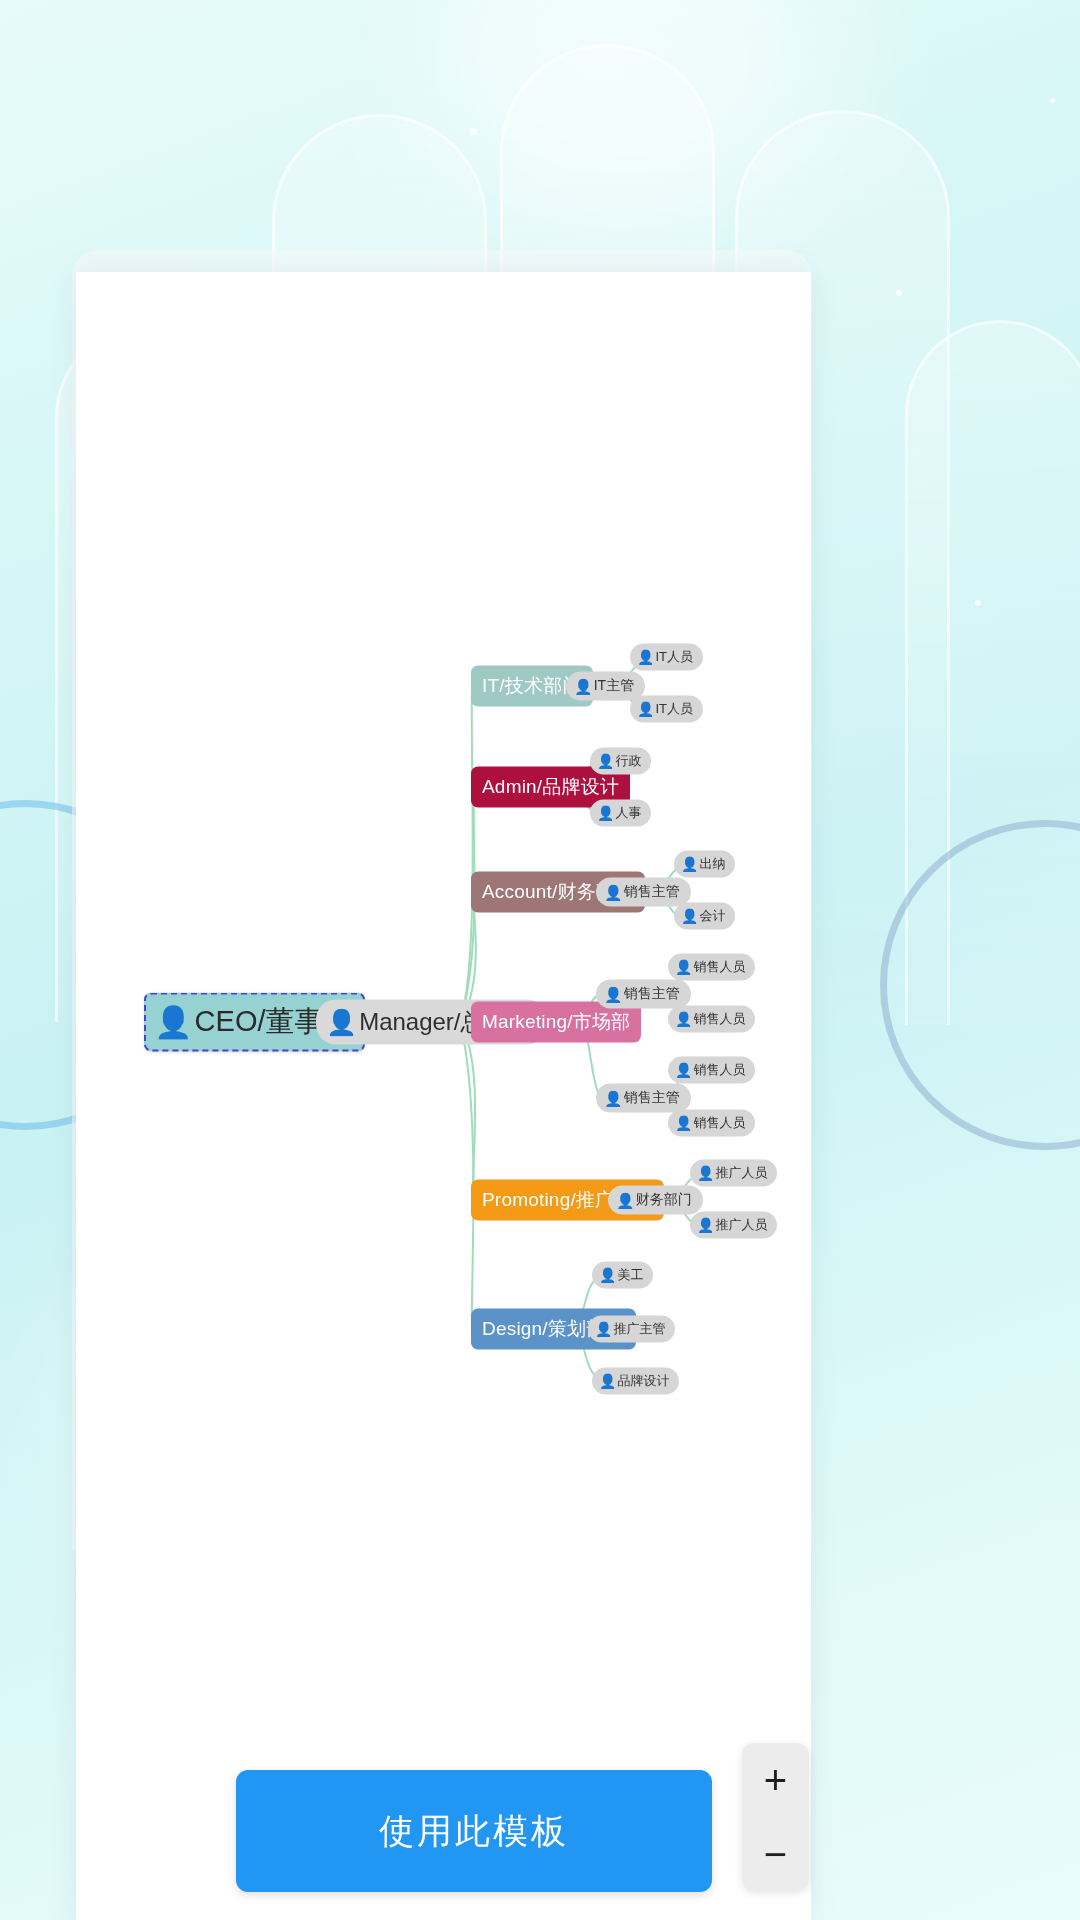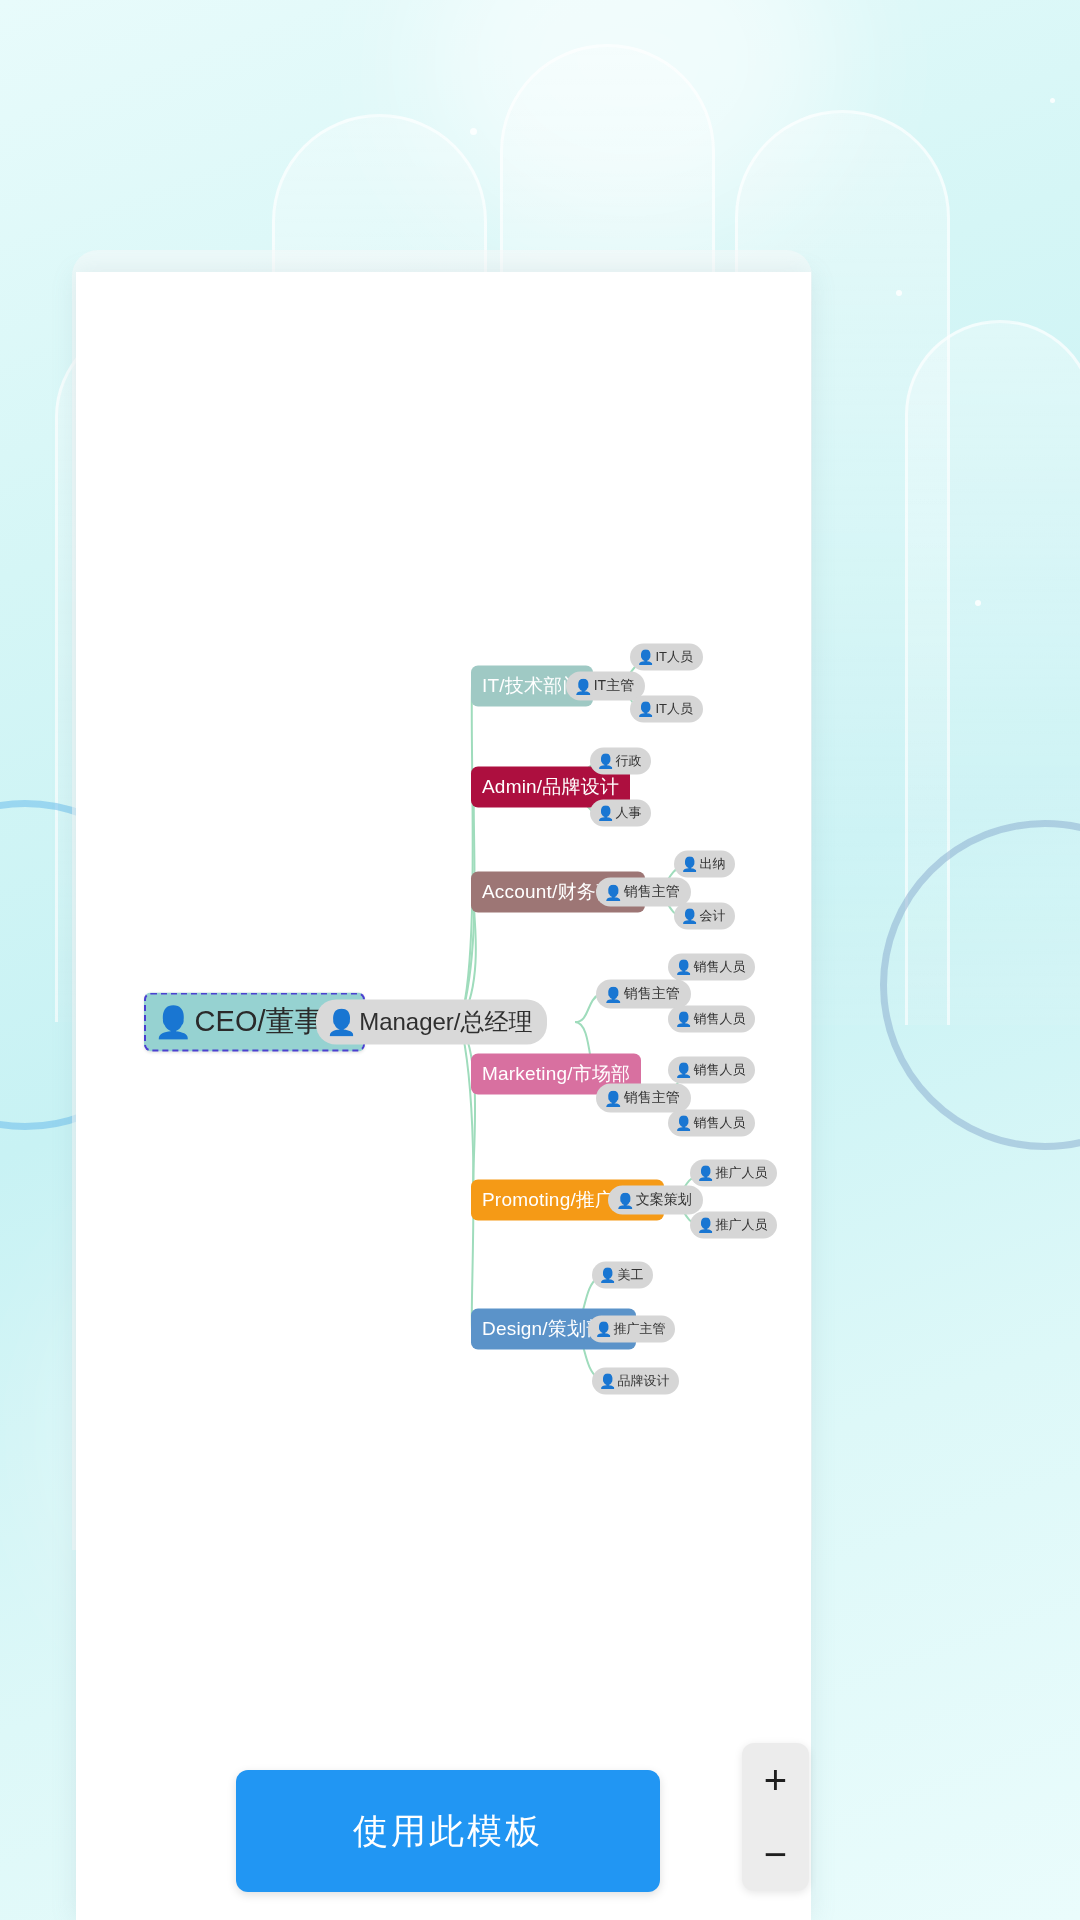--- a/index.html
+++ b/index.html
@@ -147,21 +147,21 @@
     font-size: 13px;
     color: #333;
   }
   .n-leaf .ico { font-size: 14px; margin-right: 1px; }
 
   
   .use-btn {
     position: absolute;
     left: 236px;
     top: 1770px;
-    width: 424px;
+    width: 476px;
     height: 122px;
     background: #2196f3;
     border: none;
     border-radius: 12px;
     color: #ffffff;
     font-size: 35px;
     font-family: Liberation Sans, sans-serif;
     letter-spacing: 3px;
     cursor: pointer;
     box-shadow: 0 3px 10px rgba(0,0,0,0.13);
@@ -315,21 +315,21 @@
     </div>
     <div class="node n-leaf" style="left:674px;top:864px;">
       <span class="ico">👤</span>
       <span>出纳</span>
     </div>
     <div class="node n-leaf" style="left:674px;top:916px;">
       <span class="ico">👤</span>
       <span>会计</span>
     </div>
 
-    <div class="node n-dept" style="left:471px;top:1074px;background:#d870a0;justify-content:center;">
+    <div class="node n-dept" style="left:471px;top:1022px;background:#d870a0;justify-content:center;">
       <span>Marketing/市场部</span>
     </div>
     <div class="node n-sup" style="left:596px;top:994px;">
       <span class="ico">👤</span>
       <span>销售主管</span>
     </div>
     <div class="node n-leaf" style="left:668px;top:967px;">
       <span class="ico">👤</span>
       <span>销售人员</span>
     </div>
@@ -348,21 +348,21 @@
     <div class="node n-leaf" style="left:668px;top:1123px;">
       <span class="ico">👤</span>
       <span>销售人员</span>
     </div>
 
     <div class="node n-dept" style="left:471px;top:1200px;background:#f59a16;">
       <span>Promoting/推广部门</span>
     </div>
     <div class="node n-sup" style="left:608px;top:1200px;">
       <span class="ico">👤</span>
-      <span>文案策划</span>
+      <span>财务部门</span>
     </div>
     <div class="node n-leaf" style="left:690px;top:1173px;">
       <span class="ico">👤</span>
       <span>推广人员</span>
     </div>
     <div class="node n-leaf" style="left:690px;top:1225px;">
       <span class="ico">👤</span>
       <span>推广人员</span>
     </div>
 

